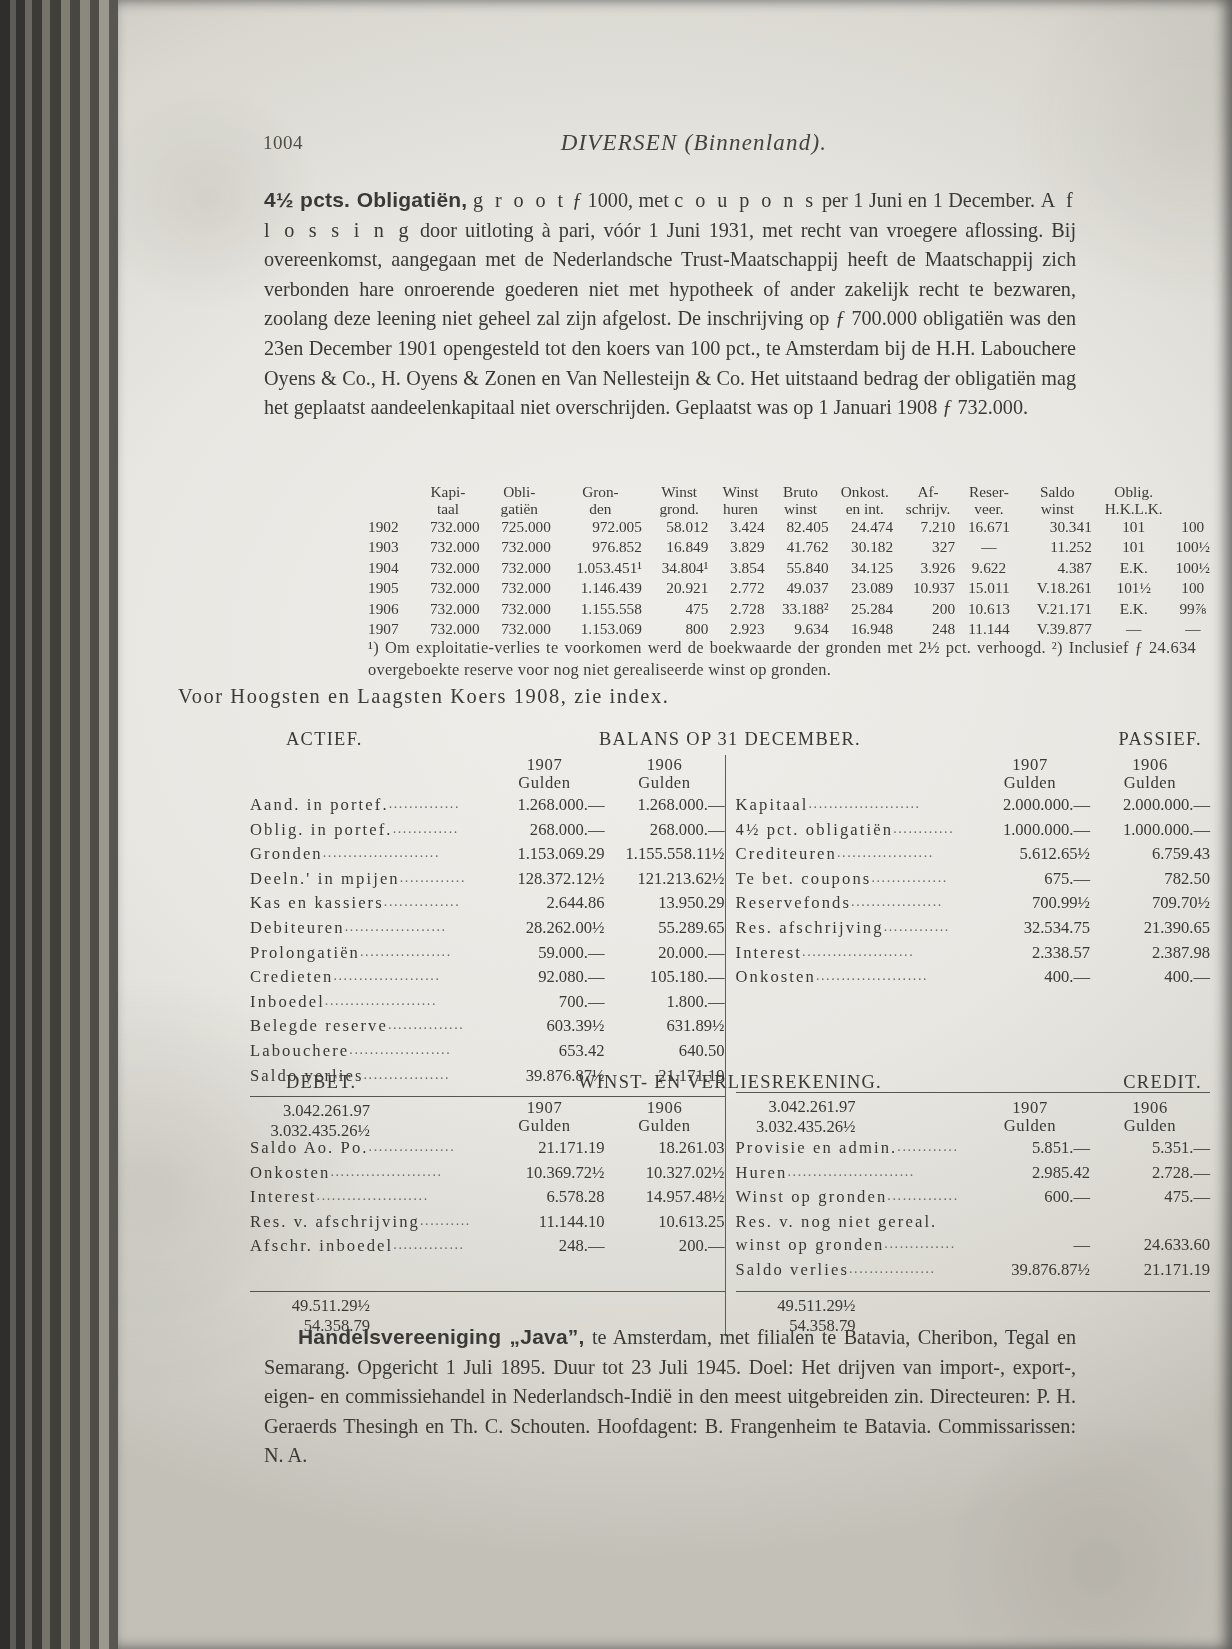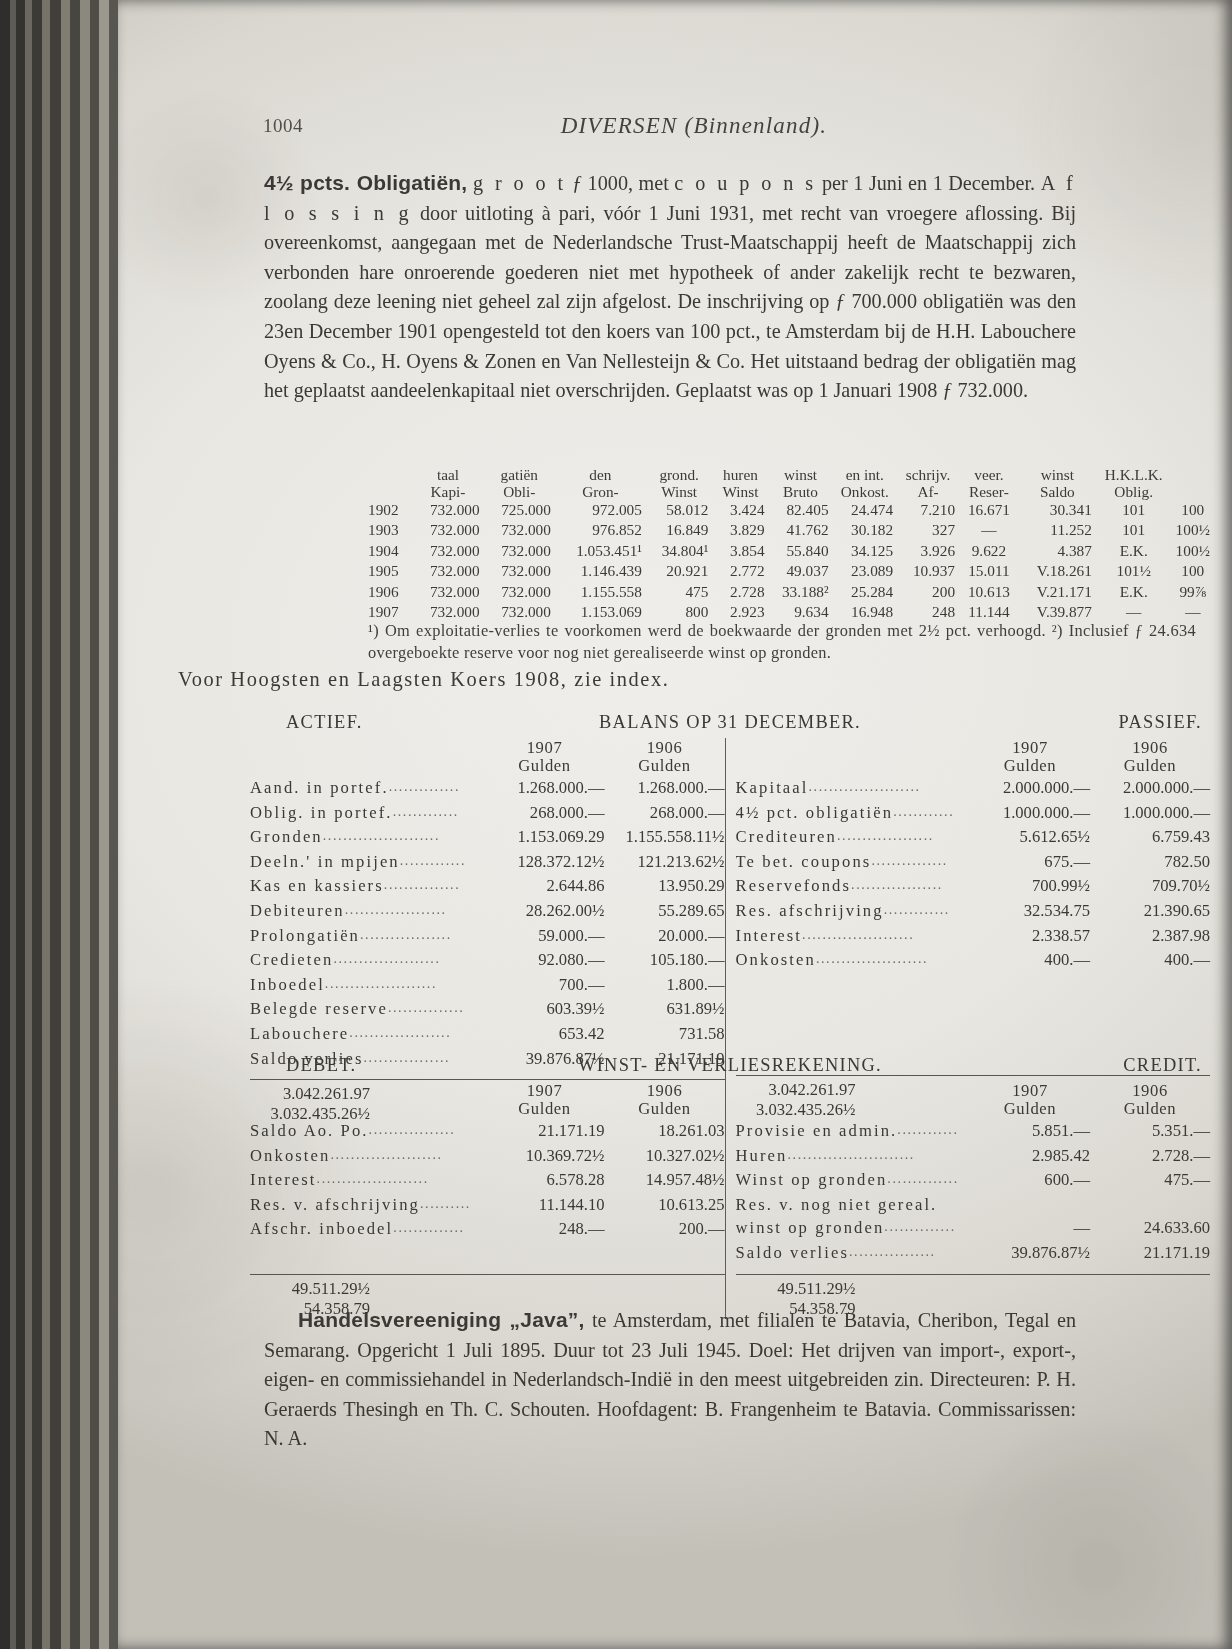--- a/index.html
+++ b/index.html
@@ -61,20 +61,21 @@
       radial-gradient(circle 420px at 50% 50%, rgba(255,255,255,.10), transparent 75%);
     mix-blend-mode: multiply;
     opacity: .85;
   }
   #content {
     position: absolute;
     inset: 0;
     padding: 0;
     color: #2a2925;
     filter: contrast(.92) brightness(1.02);
+    margin-top: 17px;
   }
 
   
   .runhead {
     position: absolute;
     left: 0; right: 0;
     top: 115px;
     height: 28px;
   }
   .folio {
@@ -268,46 +269,46 @@
         <span class="it">ƒ</span>
         <span>700.000 obligatiën was den 23en December 1901 opengesteld tot den koers van 100 pct., te Amsterdam bij de H.H. Labouchere Oyens &amp; Co., H. Oyens &amp; Zonen en Van Nellesteijn &amp; Co. Het uitstaand bedrag der obligatiën mag het geplaatst aandeelenkapitaal niet overschrijden. Geplaatst was op 1 Januari 1908</span>
         <span class="it">ƒ</span>
         <span>732.000.</span>
       </div>
 
       <div id="stats">
         <table>
           <thead>
             <tr>
+              <th style="width:44px"></th>
+              <th style="width:72px">Kapi-</th>
+              <th style="width:72px">Obli-</th>
+              <th style="width:94px">Gron-</th>
+              <th style="width:66px">Winst</th>
+              <th style="width:56px">Winst</th>
+              <th style="width:62px">Bruto</th>
+              <th style="width:62px">Onkost.</th>
+              <th style="width:60px">Af-</th>
+              <th style="width:58px">Reser-</th>
+              <th style="width:78px">Saldo</th>
+              <th style="width:74px">Oblig.</th>
+            </tr>
+            <tr>
               <th></th>
               <th>taal</th>
               <th>gatiën</th>
               <th>den</th>
               <th>grond.</th>
               <th>huren</th>
               <th>winst</th>
               <th>en int.</th>
               <th>schrijv.</th>
               <th>veer.</th>
               <th>winst</th>
               <th>H.K.L.K.</th>
-            </tr>
-            <tr>
-              <th style="width:44px"></th>
-              <th style="width:72px">Kapi-</th>
-              <th style="width:72px">Obli-</th>
-              <th style="width:94px">Gron-</th>
-              <th style="width:66px">Winst</th>
-              <th style="width:56px">Winst</th>
-              <th style="width:62px">Bruto</th>
-              <th style="width:62px">Onkost.</th>
-              <th style="width:60px">Af-</th>
-              <th style="width:58px">Reser-</th>
-              <th style="width:78px">Saldo</th>
-              <th style="width:74px">Oblig.</th>
             </tr>
           </thead>
           <tbody id="stats-body">
               <tr>
                 <td class="yr">1902</td>
                 <td>732.000</td>
                 <td>725.000</td>
                 <td>972.005</td>
                 <td>58.012</td>
                 <td>3.424</td>
@@ -464,21 +465,21 @@
                   <div class="v">1.800.—</div>
                 </div>
                 <div class="lrow">
                   <div class="lbl"><i>Belegde reserve</i><span class="dots"> ...............</span></div>
                   <div class="v">603.39½</div>
                   <div class="v">631.89½</div>
                 </div>
                 <div class="lrow">
                   <div class="lbl"><i>Labouchere</i><span class="dots"> ....................</span></div>
                   <div class="v">653.42</div>
-                  <div class="v">731.58</div>
+                  <div class="v">640.50</div>
                 </div>
                 <div class="lrow">
                   <div class="lbl"><i>Saldo verlies</i><span class="dots"> .................</span></div>
                   <div class="v">39.876.87½</div>
                   <div class="v">21.171.19</div>
                 </div>
               </div>
             <div class="tot-rule"></div>
             <div class="tot-row">
               <span>3.042.261.97</span>

